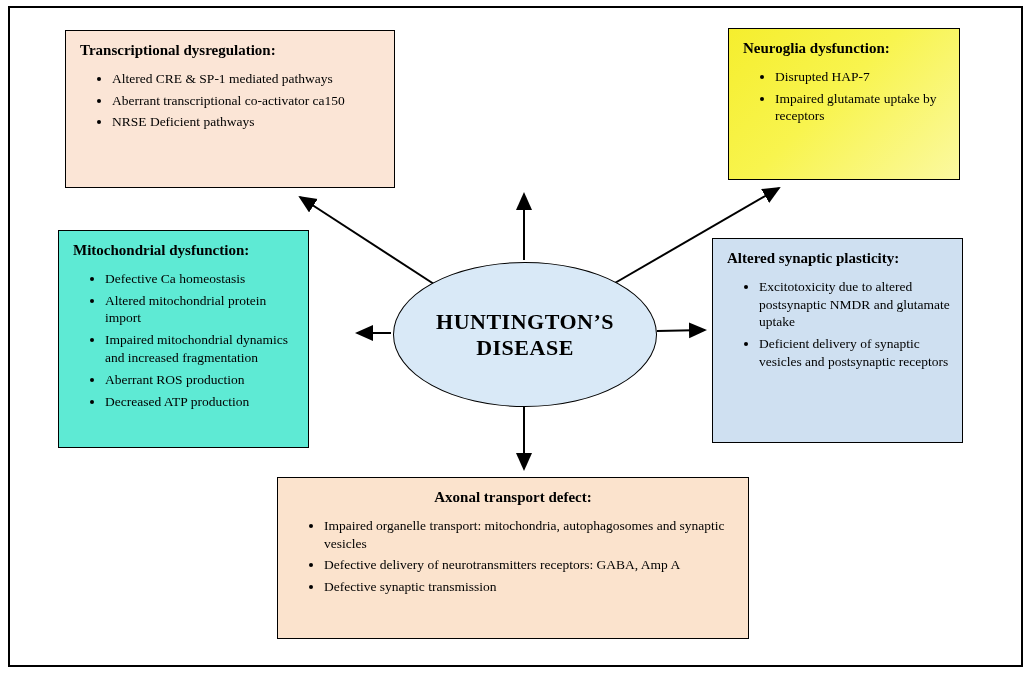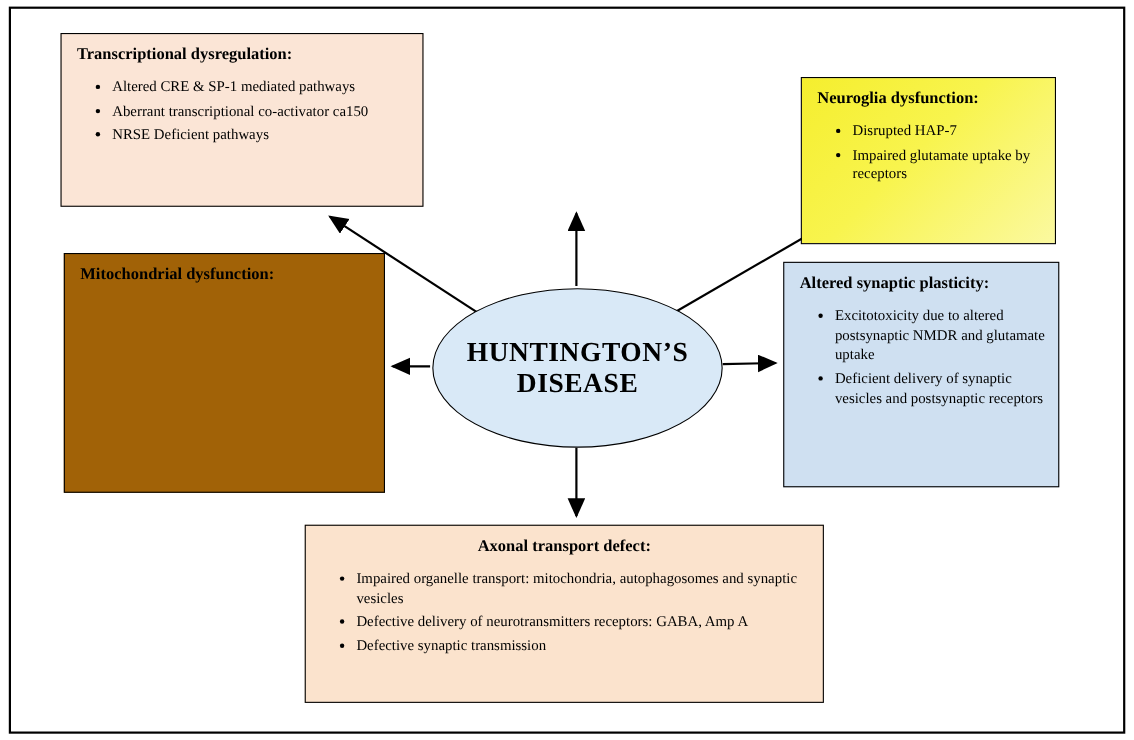--- a/index.html
+++ b/index.html
@@ -35,43 +35,43 @@
   }
   .box ul {
     margin:0;
     padding-left:36px;
     font-size:13.5px;
   }
   .box li {
     margin-bottom:4px;
     line-height:1.32;
   }
-  .box-transcriptional { left:55px;  top:30px;  width:330px; height:158px; background:#fbe5d6; }
+  .box-transcriptional { left:65px;  top:30px;  width:330px; height:158px; background:#fbe5d6; }
   .box-protein         { left:404px; top:20px;  width:302px; height:166px; background:#d9c3ee; }
   .box-neuroglia       { left:728px; top:28px;  width:232px; height:152px;
-                         background:linear-gradient(135deg,#f5ee2e 0%,#f8f44e 45%,#fbf9a0 100%);margin-top:42px; }
-  .box-mitochondrial   { left:58px;  top:230px; width:292px; height:218px; background:#a16207; }
+                         background:linear-gradient(135deg,#f5ee2e 0%,#f8f44e 45%,#fbf9a0 100%); }
+  .box-mitochondrial   { left:58px;  top:230px; width:251px; height:218px; background:#5eead4; }
   .box-synaptic        { left:712px; top:238px; width:251px; height:205px; background:#cfe0f1; }
   .box-axonal          { left:277px; top:477px; width:472px; height:162px; background:#fbe3cd; }
   .box-axonal h3 { text-align:center; margin-left:0; }
   .ellipse {
     position:absolute;
     left:393px; top:262px;
     width:262px; height:143px;
     background:#d9e9f7;
     border:1px solid #000;
     border-radius:50%;
     display:flex;
     flex-direction:column;
     align-items:center;
     justify-content:center;
     text-align:center;
   }
   .ellipse .line {
-    font-size:25px;
+    font-size:22px;
     font-weight:bold;
     letter-spacing:0.5px;
   }
   .ellipse .line + .line { margin-top:0; }
 </style>
 </head>
 <body>
 
 <div class="canvas">
 
@@ -104,20 +104,27 @@
   <div class="box box-neuroglia">
     <h3>Neuroglia dysfunction:</h3>
     <ul>
       <li>Disrupted HAP-7</li>
       <li>Impaired glutamate uptake by receptors</li>
     </ul>
   </div>
 
   <div class="box box-mitochondrial">
     <h3>Mitochondrial dysfunction:</h3>
+    <ul>
+      <li>Defective Ca homeostasis</li>
+      <li>Altered mitochondrial protein import</li>
+      <li>Impaired mitochondrial dynamics and increased fragmentation</li>
+      <li>Aberrant ROS production</li>
+      <li>Decreased ATP production</li>
+    </ul>
   </div>
 
   <div class="box box-synaptic">
     <h3>Altered synaptic plasticity:</h3>
     <ul>
       <li>Excitotoxicity due to altered postsynaptic NMDR and glutamate uptake</li>
       <li>Deficient delivery of synaptic vesicles and postsynaptic receptors</li>
     </ul>
   </div>
 

